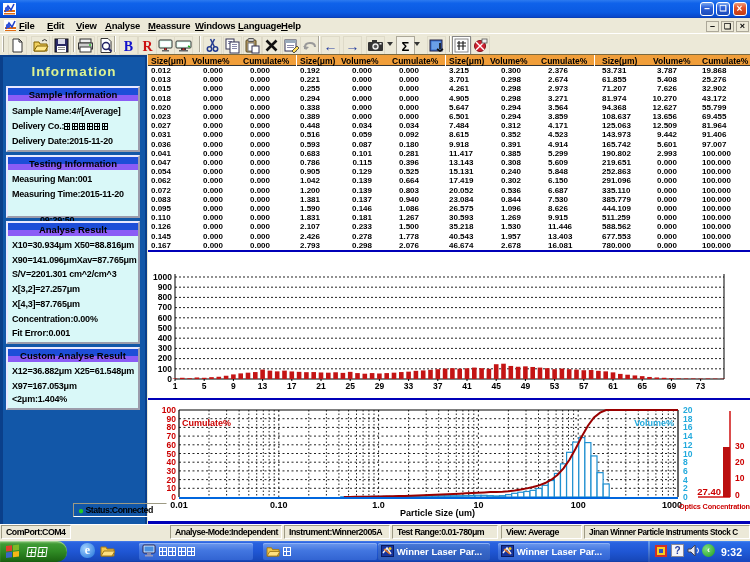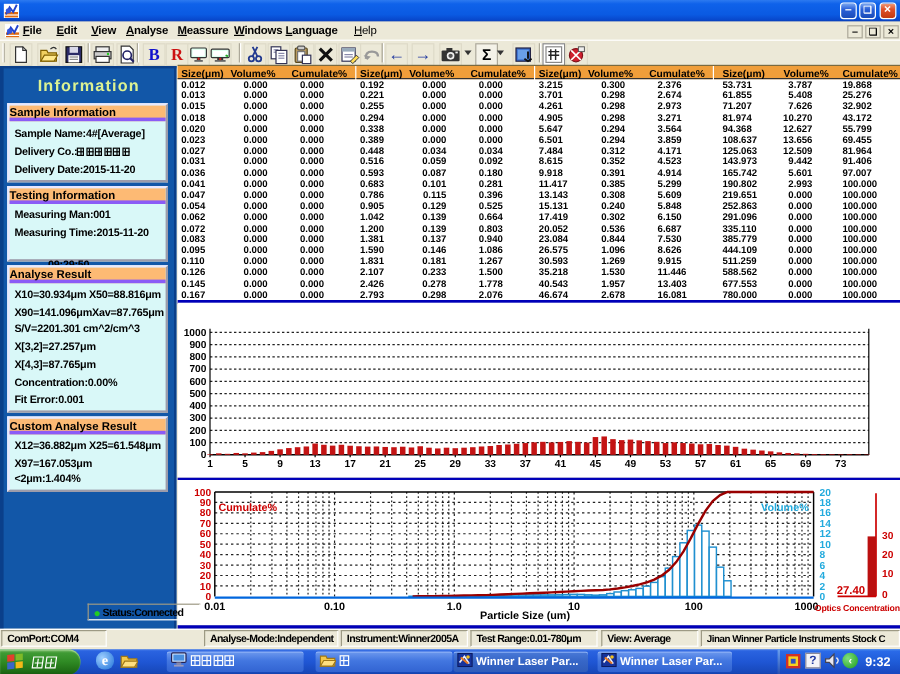--- a/index.html
+++ b/index.html
@@ -10,21 +10,21 @@
 
 #menu{left:0;top:18px;width:750px;height:15px;background:#ece9d8;}
 .mbtn{top:3px;width:13px;height:11px;border:1px solid #aca899;background:#ece9d8;color:#000;font-size:9px;line-height:9px;text-align:center;font-weight:bold}
 
 #tbar{left:0;top:33px;width:750px;height:22px;background:#ece9d8;border-top:1px solid #fff;}
 .tb{position:absolute;top:2px;width:19px;height:19px;border:1px solid #dedac8;background:#ece9d8;text-align:center}
 .tsep{position:absolute;top:36px;width:2px;height:16px;border-left:1px solid #aca899;border-right:1px solid #fff}
 
 #lp{left:0;top:55px;width:147px;height:469px;background:#1257a8;border-left:3px solid #0a3f8a;border-right:2px solid #0a3f8a;border-top:2px solid #0a3f8a}
 .ibox{position:absolute;left:5px;width:132px;background:#d9f8f8;border:2px outset #e8e8ff;}
-.ihdr{height:13px;background:#fdba74;border-bottom:3px solid #8b5cf6;font-size:9.5px;font-weight:bold;color:#000;line-height:13px}
+.ihdr{height:13px;background:#1d4ed8;border-bottom:6px solid #8b5cf6;text-align:center;font-size:9.5px;font-weight:bold;color:#000;line-height:13px}
 .iln{position:absolute;left:6px;font-size:9px;font-weight:bold;color:#000;white-space:pre;letter-spacing:-0.2px}
 
 .cj{display:inline-block;width:6px;height:7px;margin-right:1.5px;border:1px solid #000;background:linear-gradient(#000,#000) 50% 50%/6px 1px no-repeat,linear-gradient(#000,#000) 50% 50%/1px 7px no-repeat;vertical-align:-1px}
 .cjw{border-color:#fff;background:linear-gradient(#fff,#fff) 50% 50%/6px 1px no-repeat,linear-gradient(#fff,#fff) 50% 50%/1px 7px no-repeat}
 
 #tbl{left:148px;top:55px;width:602px;height:197px;background:#fff}
 .th{position:absolute;top:55px;height:11px;background:#f09e3a;border-bottom:1px solid #333}
 .tcol{position:absolute;top:66px;font-size:8px;font-weight:bold;color:#000;line-height:9.2px;white-space:pre;}
 
 #sbar{left:0;top:524px;width:750px;height:17px;background:#ece9d8;border-top:1px solid #fff}
@@ -53,21 +53,21 @@
       <path d="M2 9 L5 3 L8 7 L11 1" stroke="#2244cc" stroke-width="1.6" fill="none"></path>
       <circle cx="4" cy="6" r="2.2" fill="#3355dd"></circle>
     </svg>
     <span class="abs mi" style="position:absolute;left:19px;top:20px;font-size:9.5px;letter-spacing:-0.2px;font-weight:bold"><u>F</u>ile</span>
     <span class="abs mi" style="position:absolute;left:47px;top:20px;font-size:9.5px;letter-spacing:-0.2px;font-weight:bold"><u>E</u>dit</span>
     <span class="abs mi" style="position:absolute;left:76px;top:20px;font-size:9.5px;letter-spacing:-0.2px;font-weight:bold"><u>V</u>iew</span>
     <span class="abs mi" style="position:absolute;left:105px;top:20px;font-size:9.5px;letter-spacing:-0.2px;font-weight:bold"><u>A</u>nalyse</span>
     <span class="abs mi" style="position:absolute;left:148px;top:20px;font-size:9.5px;letter-spacing:-0.2px;font-weight:bold"><u>M</u>eassure</span>
     <span class="abs mi" style="position:absolute;left:195px;top:20px;font-size:9.5px;letter-spacing:-0.2px;font-weight:bold"><u>W</u>indows</span>
     <span class="abs mi" style="position:absolute;left:238px;top:20px;font-size:9.5px;letter-spacing:-0.2px;font-weight:bold"><u>L</u>anguage</span>
-    <span class="abs mi" style="position:absolute;left:295px;top:20px;font-size:9.5px;letter-spacing:-0.2px;font-weight:normal"><u>H</u>elp</span>
+    <span class="abs mi" style="position:absolute;left:281px;top:20px;font-size:9.5px;letter-spacing:-0.2px;font-weight:bold"><u>H</u>elp</span>
     <div class="abs mbtn" style="left:706px;top:21px">–</div>
     <div class="abs mbtn" style="left:721px;top:21px;font-size:8px">❑</div>
     <div class="abs mbtn" style="left:736px;top:21px">×</div>
     <div class="abs" id="tbar"></div>
     <div class="abs" style="left:2px;top:36px;width:1px;height:16px;border-left:1px solid #fff;border-right:1px solid #aca899"></div>
     <div class="tb" style="left:8px;top:36px;"><svg width="17" height="17" viewBox="0 0 17 17" style="margin-top:0px">
         <path d="M4 2 h6 l3 3 v10 h-9 z" fill="#fff" stroke="#333" stroke-width="1"></path>
         <path d="M10 2 v3 h3" fill="none" stroke="#333"></path>
       </svg></div>
     <div class="tb" style="left:31px;top:36px;"><svg width="17" height="17" viewBox="0 0 17 17" style="margin-top:0px">
@@ -520,21 +520,21 @@
       <line x1="582" y1="11" x2="582" y2="97" stroke="#cc0000" stroke-width="1.4"></line>
       <rect x="575" y="47" width="7" height="50" fill="#bb0f0f"></rect>
       <line x1="550" y1="97" x2="582" y2="97" stroke="#cc0000" stroke-width="1.4"></line>
       <text x="587" y="49" font-size="8.5" font-weight="bold" fill="#cc0000">30</text>
       <text x="587" y="65" font-size="8.5" font-weight="bold" fill="#cc0000">20</text>
       <text x="587" y="81" font-size="8.5" font-weight="bold" fill="#cc0000">10</text>
       <text x="587" y="98" font-size="8.5" font-weight="bold" fill="#cc0000">0</text>
       <text x="573" y="95" font-size="9.5" font-weight="bold" text-anchor="end" fill="#cc0000">27.40</text>
     </svg>
     <div class="abs" id="sbar"></div>
-    <div class="abs sp" style="left:1px;top:525px;width:88px;padding-left:4px">ComPort:COM4</div>
+    <div class="abs sp" style="left:1px;top:525px;width:70px;padding-left:4px">ComPort:COM4</div>
     <div class="abs sp" style="left:73px;top:503px;width:94px;padding-left:4px"><span style="color:#22cc22;font-size:10px;vertical-align:-1px">●</span> Status:Connected</div>
     <div class="abs sp" style="left:170px;top:525px;width:112px;padding-left:4px">Analyse-Mode:Independent</div>
     <div class="abs sp" style="left:284px;top:525px;width:106px;padding-left:4px">Instrument:Winner2005A</div>
     <div class="abs sp" style="left:392px;top:525px;width:106px;padding-left:4px">Test Range:0.01-780μm</div>
     <div class="abs sp" style="left:501px;top:525px;width:81px;padding-left:4px">View: Average</div>
     <div class="abs sp" style="left:584px;top:525px;width:166px;padding-left:4px;font-size:8.2px;letter-spacing:-0.4px">Jinan Winner Particle Instruments Stock C</div>
     <div class="abs" id="task"></div>
     <div class="abs" style="left:0;top:541px;width:67px;height:21px;border-radius:0 10px 10px 0;background:linear-gradient(180deg,#7ebe6e 0%,#3f9a34 15%,#2f8a24 50%,#1e6a14 90%,#185a10 100%);box-shadow:inset 0 1px 1px #a8d898"></div>
     <svg class="abs" style="left:5px;top:544px" width="15" height="15" viewBox="0 0 15 15">
 <g transform="skewY(-6)">

